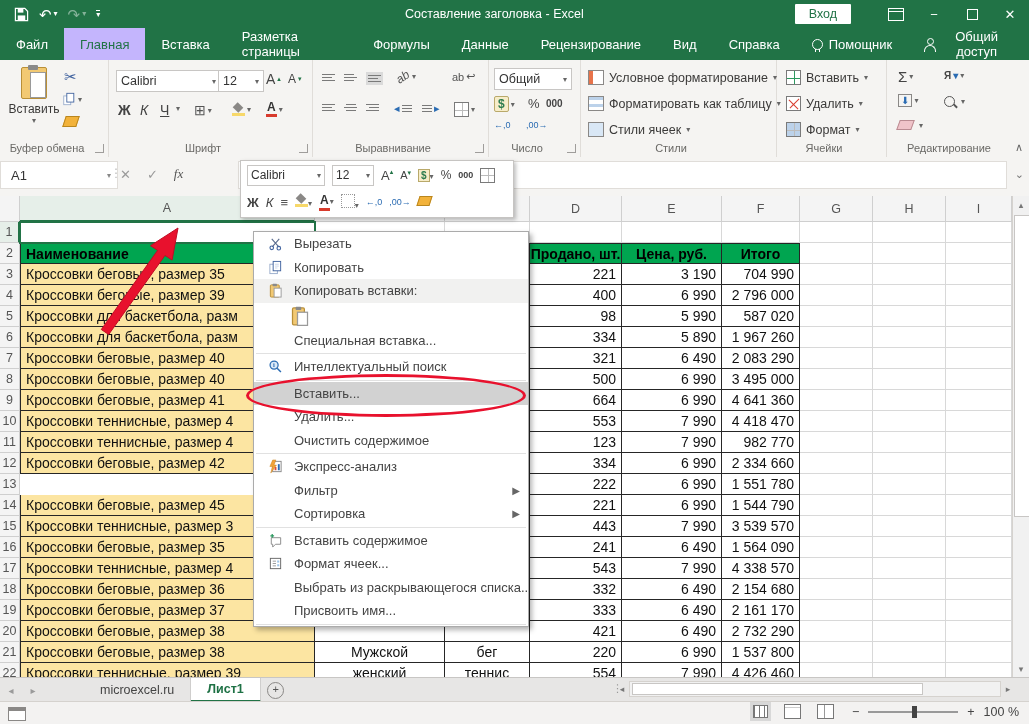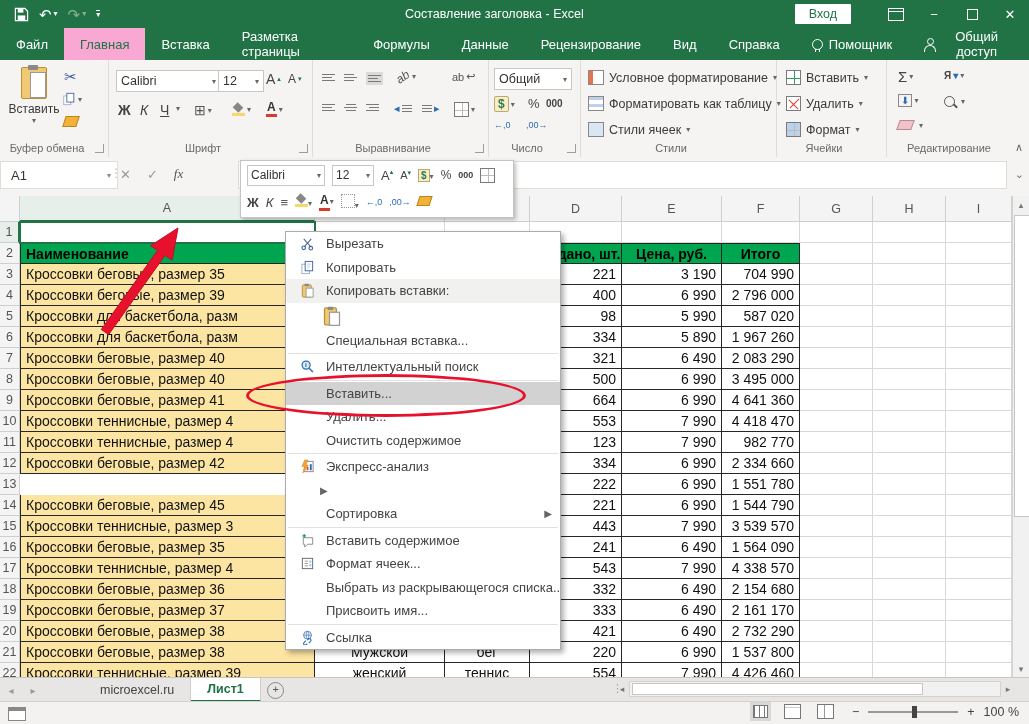--- a/index.html
+++ b/index.html
@@ -15,21 +15,21 @@
   .title-text{flex:1;text-align:center;font-size:12.5px;color:#fff;}
   .tb-right{display:flex;align-items:center;gap:0;height:28px;}
   .signin{background:#fff;color:#217346;border:none;font-size:12.5px;padding:3px 14px;margin-right:26px;border-radius:1px;font-family:inherit;}
   .winbtn{width:38px;height:28px;display:flex;align-items:center;justify-content:center;color:#fff;font-size:13px;}
   .ribopt{width:14px;height:11px;border:1px solid #fff;position:relative;}
   .ribopt::after{content:"";position:absolute;left:0;top:2px;width:100%;height:1px;background:#fff;}
   .maxbox{width:9px;height:9px;border:1px solid #fff;}
   
   .tabrow{left:0;top:28px;width:1029px;height:32px;background:#217346;display:flex;align-items:stretch;}
   .rtab{color:#fff;font-size:13px;display:flex;align-items:center;gap:6px;padding:0 16px;cursor:default;}
-  .rtab.active{background:#f9a8d4;color:#217346;}
+  .rtab.active{background:#c4b5fd;color:#217346;}
   .rtab.pushright{margin-left:auto;text-align:center;}
   .bulb{width:9px;height:9px;border:1.4px solid #fff;border-radius:50%;position:relative;display:inline-block;}
   .bulb::after{content:"";position:absolute;left:2px;top:9px;width:3px;height:3px;border-left:1.4px solid #fff;border-right:1.4px solid #fff;}
   .person{width:12px;height:12px;position:relative;display:inline-block;}
   .person::before{content:"";position:absolute;left:3px;top:0;width:5px;height:5px;border:1.2px solid #fff;border-radius:50%;}
   .person::after{content:"";position:absolute;left:0;top:7px;width:10px;height:6px;border:1.2px solid #fff;border-bottom:none;border-radius:6px 6px 0 0;}
   
   .ribbon{left:0;top:60px;width:1029px;height:98px;background:#f5f4f2;border-bottom:1px solid #d5d2ce;font-size:12px;color:#3b3a39;}
   .rgroup{position:absolute;top:0;height:97px;border-right:1px solid #e0ddd9;}
   .rglabel{position:absolute;bottom:3px;left:0;right:14px;text-align:center;font-size:11px;color:#6a6966;}
@@ -87,21 +87,21 @@
   .handle{position:absolute;right:-4px;bottom:-4px;width:6px;height:6px;background:#217346;border:1px solid #fff;}
   
   .vsb{left:1012px;top:196px;width:17px;height:481px;background:#f1f1f1;border-left:1px solid #d5d2ce;}
   .vsb .btn{position:absolute;left:0;width:16px;height:17px;color:#777;font-size:9px;display:flex;align-items:center;justify-content:center;background:#f1f1f1;}
   .vthumb{position:absolute;left:1px;top:19px;width:14px;height:300px;background:#fff;border:1px solid #c8c6c4;}
   
   .minitb{left:240px;top:160px;width:272px;height:56px;background:#fff;border:1px solid #c6c4c2;box-shadow:2px 2px 4px rgba(0,0,0,.25);z-index:30;}
   .mtrow{position:absolute;left:6px;right:4px;height:24px;display:flex;align-items:center;gap:7px;font-size:12px;color:#444;}
   .mcombo{background:#fff;border:1px solid #c8c6c4;height:19px;display:flex;align-items:center;font-size:12px;padding:0 3px;color:#333;gap:3px;}
   
-  .cmenu{left:253px;top:231px;width:274px;background:#fff;border:1px solid #ababab;box-shadow:3px 3px 5px rgba(0,0,0,.3);z-index:40;margin-left:32px;}
+  .cmenu{left:253px;top:231px;width:274px;background:#fff;border:1px solid #ababab;box-shadow:3px 3px 5px rgba(0,0,0,.3);z-index:40;}
   .mi{position:relative;height:23.5px;display:flex;align-items:center;font-size:13px;color:#444;padding-left:8px;}
   .mi .ic{width:26px;display:flex;align-items:center;justify-content:center;flex:none;}
   .mi .lbl{flex:1;padding-left:6px;white-space:nowrap;overflow:hidden;}
   .mi .sub{padding-right:8px;color:#666;font-size:10px;}
   .mi.hl{background:#d2d2d2;}
   .mi.band{background:#f1f1f0;}
   .msep{height:1px;background:#e1e1e1;margin:1px 2px;}
   .micon-row{height:26px;display:flex;align-items:center;padding-left:34px;}
   .pastebox{width:22px;height:22px;display:flex;align-items:center;justify-content:center;border:1px solid transparent;}
   .cm-ellipse{left:246px;top:374px;width:274px;height:37px;border:3.5px solid #e8112d;border-radius:50%;z-index:45;pointer-events:none;}
@@ -788,20 +788,21 @@
             <rect x="5" y="2.5" width="9" height="11" fill="#fff" stroke="#888"></rect>
             <rect x="7" y="8.5" width="2" height="3.5" fill="#e04e39"></rect>
             <rect x="10.5" y="5.5" width="2" height="6.5" fill="#2b6cb3"></rect>
             <path d="M5 1L2 8h2.6L3 15l6-8.5H6.4L8.4 1z" fill="#f2a33a" stroke="#c87f1a" stroke-width=".5"></path>
           </svg>
         </span>
         <span class="lbl">Экспресс-анализ</span>
       </div>
       <div class="mi">
         <span class="ic"></span>
+        <span class="lbl">Фильтр</span>
         <span class="sub">▶</span>
       </div>
       <div class="mi">
         <span class="ic"></span>
         <span class="lbl">Сортировка</span>
         <span class="sub">▶</span>
       </div>
       <div class="msep"></div>
       <div class="mi">
         <span class="ic">
@@ -825,30 +826,20 @@
       </div>
       <div class="mi">
         <span class="ic"></span>
         <span class="lbl">Выбрать из раскрывающегося списка...</span>
       </div>
       <div class="mi">
         <span class="ic"></span>
         <span class="lbl">Присвоить имя...</span>
       </div>
       <div class="msep"></div>
-      <div class="mi">
-        <span class="ic">
-          <svg width="15" height="15" viewBox="0 0 16 16">
-            <circle cx="8" cy="5.5" r="4.2" fill="#e8f0f8" stroke="#4a7ebb" stroke-width=".9"></circle>
-            <path d="M3.8 5.5h8.4M8 1.3c-1.9 1.4-1.9 7 0 8.4M8 1.3c1.9 1.4 1.9 7 0 8.4" fill="none" stroke="#4a7ebb" stroke-width=".7"></path>
-            <path d="M6.2 11.4l-1.8 1.8a1.7 1.7 0 102.4 2.4l1-1M9.4 14l1.8-1.8a1.7 1.7 0 10-2.4-2.4l-1 1" stroke="#2b6cb3" stroke-width="1.2" fill="none"></path>
-          </svg>
-        </span>
-        <span class="lbl">Ссылка</span>
-      </div>
     </div>
 
   <div class="abs cm-ellipse"></div>
 
   <div class="abs tabbar">
     <span class="navarr">◂</span>
     <span class="navarr">▸</span>
     <span style="width:40px;"></span>
     <span class="stab">
         <span>microexcel.ru</span>

